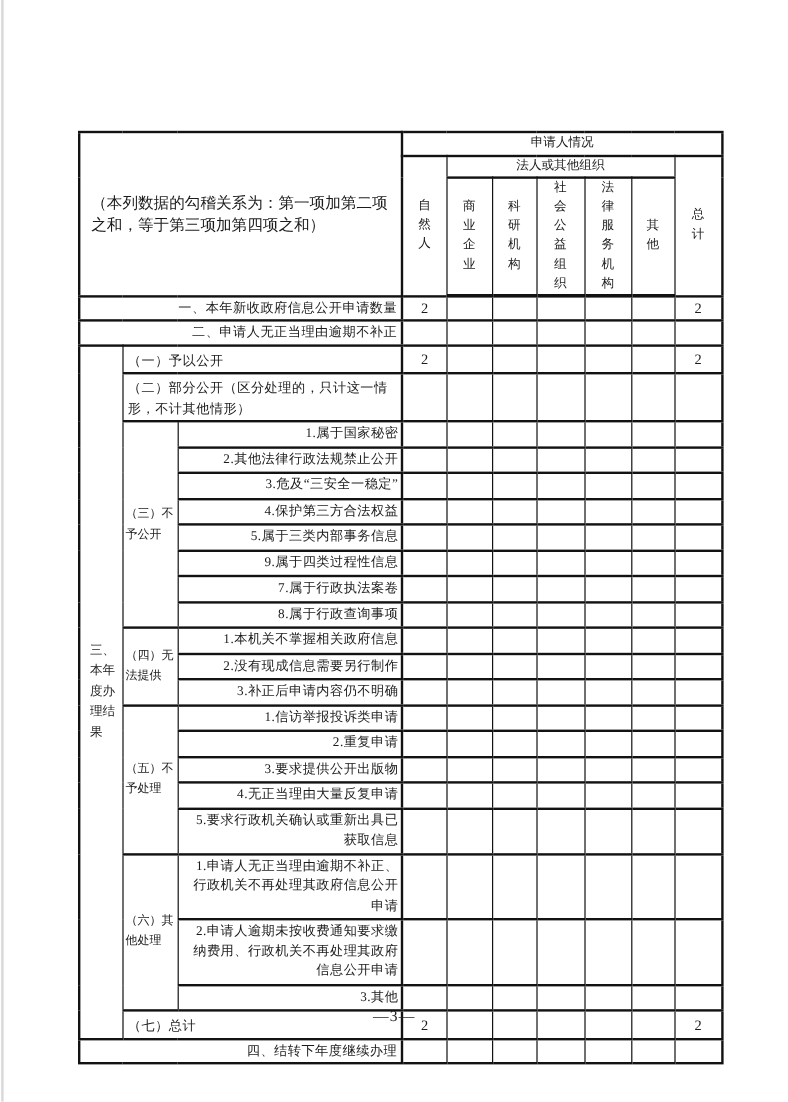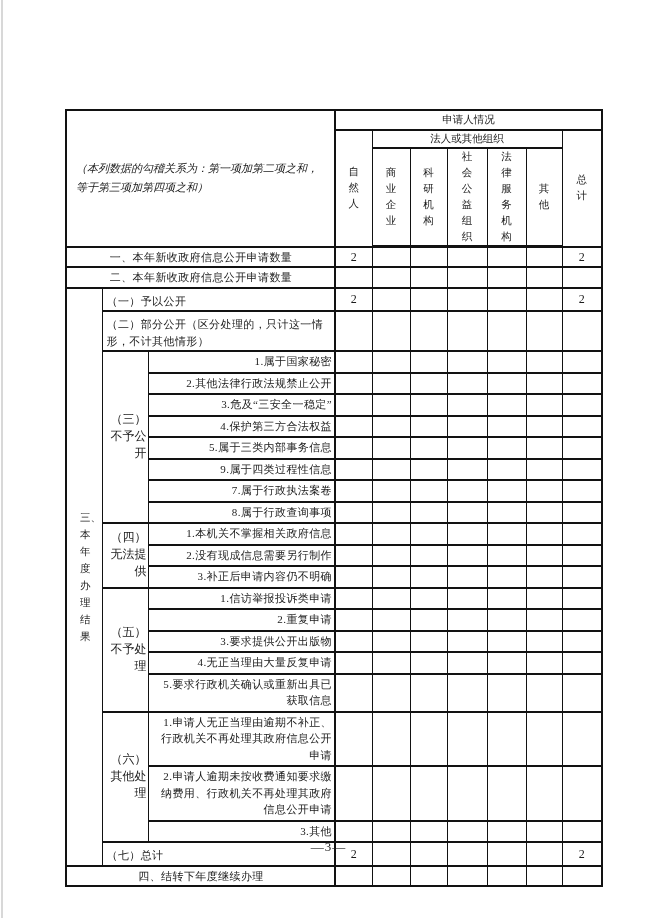--- a/index.html
+++ b/index.html
@@ -21,27 +21,27 @@
     vertical-align:middle;
     font-size:11px; line-height:16.5px; letter-spacing:0.4px;
     overflow:hidden;
   }
   tr { height:18px; }
   tr.h1 { height:20px; } tr.h2 { height:16px; } tr.h3 { height:55px; }
   tr.rh33 { height:33px; } tr.rh36 { height:36px; } tr.rh52 { height:52px; }
   tr.h3 td { border-bottom-width:3px; }
   .sep { border-left-width:2px; }
   .note {
-    font-style:italic; font-size:11px; line-height:19px; letter-spacing:0;
+    font-size:13px; line-height:19px; letter-spacing:0;
     padding:4px 9px; text-align:left; border-right-width:2px;
   }
   .hc { text-align:center; padding:0 11px; font-size:10.5px; line-height:16px; letter-spacing:0; }
-  .lbl { text-align:center; padding:1px 3px 1px 4px; }
-  .vlabel { font-size:10.5px; letter-spacing:0; line-height:17px; padding:1px 1px 1px 13px; text-align:left; }
-  .grp { font-size:12px; letter-spacing:0; line-height:17px; padding:0 1px 1px 2px; text-align:right; }
+  .lbl { text-align:right; padding:1px 3px 1px 4px; }
+  .vlabel { font-size:10.5px; letter-spacing:0; line-height:17px; padding:1px 1px 1px 8px; text-align:left; }
+  .grp { font-size:10px; letter-spacing:0; line-height:17px; padding:0 1px 1px 2px; text-align:left; }
   .grp2 { text-align:left; padding:4px 2px 1px 4px; }
   .item { text-align:right; padding:1px 2px 2px 4px; }
   .num { text-align:center; font-size:12px; letter-spacing:0; }
   .pagenum {
     position:absolute; top:839px; left:0; width:100%;
     text-align:center; font-size:13px; letter-spacing:1px; color:#222;
   }
 </style>
 </head>
 <body>
@@ -84,21 +84,21 @@
     <td class="lbl" colspan="3">一、本年新收政府信息公开申请数量</td>
   <td class="num sep">2</td>
         <td class="num"></td>
         <td class="num"></td>
         <td class="num"></td>
         <td class="num"></td>
         <td class="num"></td>
         <td class="num">2</td>
       </tr>
   <tr>
-    <td class="lbl" colspan="3">二、本年新收政府信息公开申请数量</td>
+    <td class="lbl" colspan="3">二、申请人无正当理由逾期不补正</td>
   <td class="num sep"></td>
         <td class="num"></td>
         <td class="num"></td>
         <td class="num"></td>
         <td class="num"></td>
         <td class="num"></td>
         <td class="num"></td>
       </tr>
 
   <tr>

